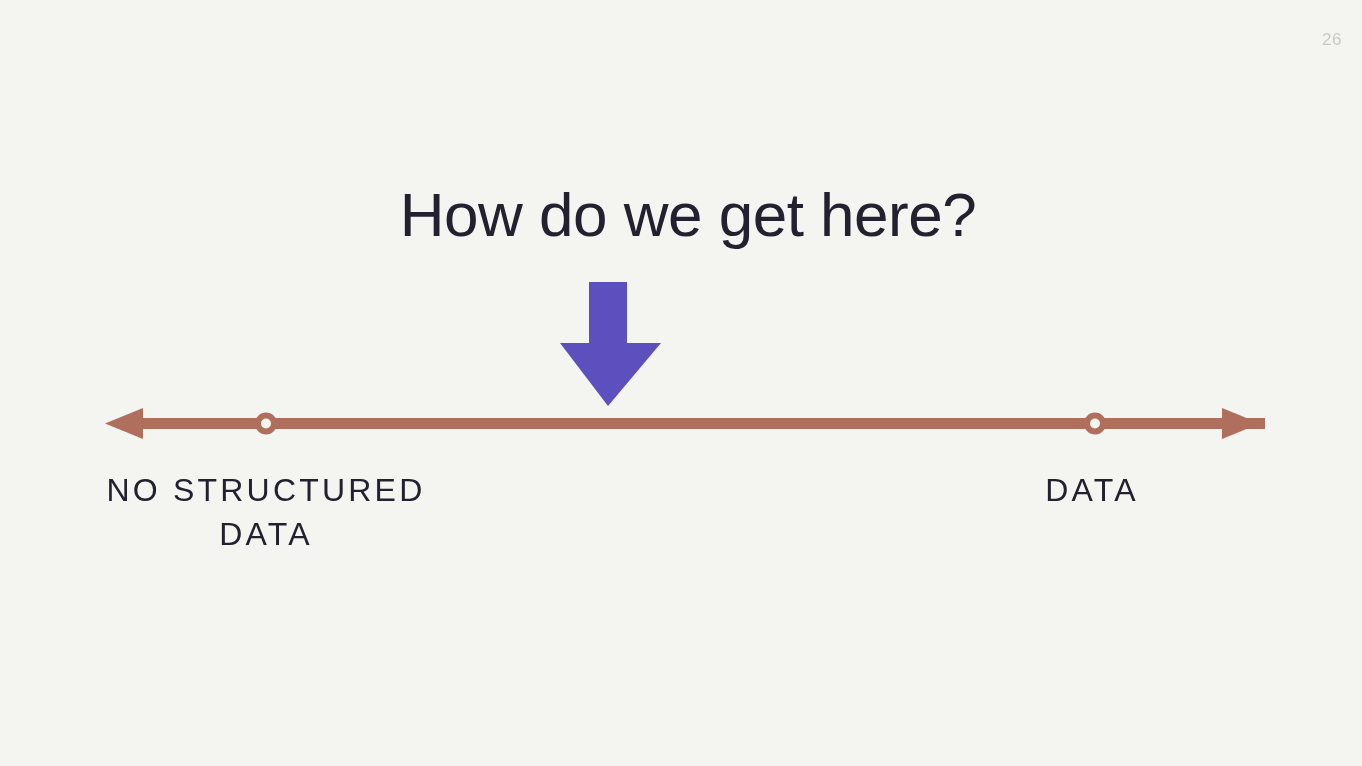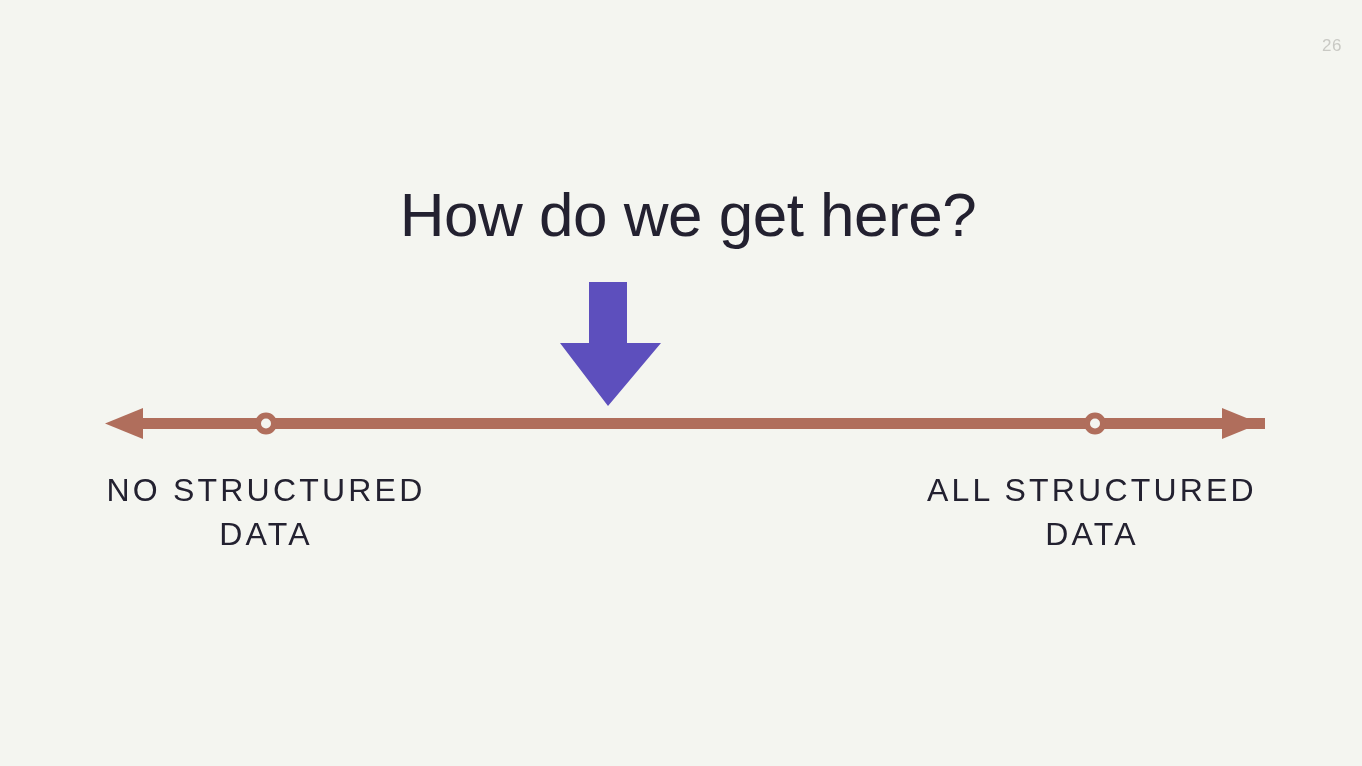--- a/index.html
+++ b/index.html
@@ -17,21 +17,21 @@
   #slide {
     position: relative;
     width: 1362px;
     height: 766px;
     background: #f4f5f0;
   }
 
   
   #page-number {
     position: absolute;
-    top: 36px;
+    top: 30px;
     right: 20px;
     font-size: 17px;
     letter-spacing: 0.5px;
     color: #c9c9c4;
     font-family: "Liberation Sans", sans-serif;
     user-select: none;
   }
 
   
   #title {
@@ -120,17 +120,16 @@
     <circle cx="1000" cy="25.5" r="8" fill="none" stroke="#b06e5c" stroke-width="6"></circle>
     <circle cx="1000" cy="25.5" r="5" fill="#f4f5f0"></circle>
   </svg>
 
   <div id="label-left" class="endpoint-label">
     <span>NO STRUCTURED</span>
     <span class="line2">DATA</span>
   </div>
 
   <div id="label-right" class="endpoint-label">
-    <span>ALL STRUCTURED</span>
     <span class="line2">DATA</span>
   </div>
 
 </div>
 
 </body></html>

